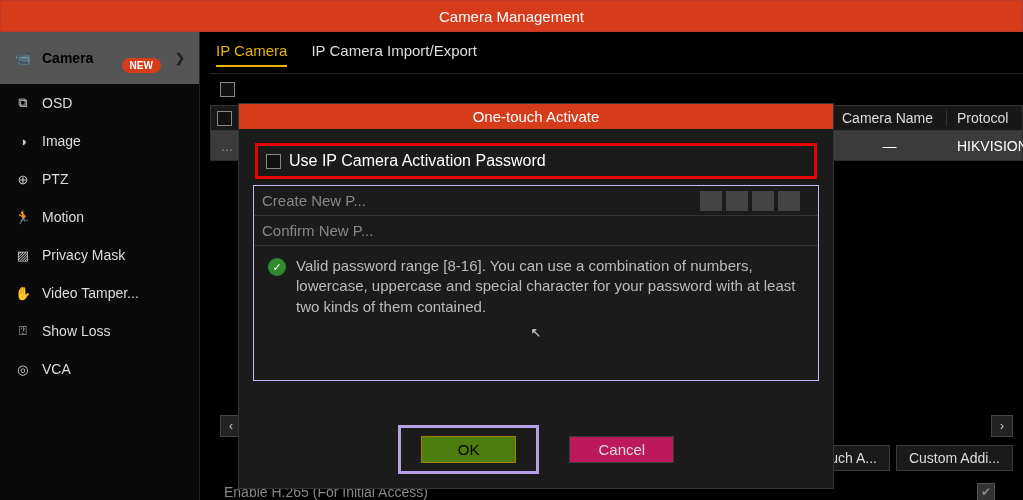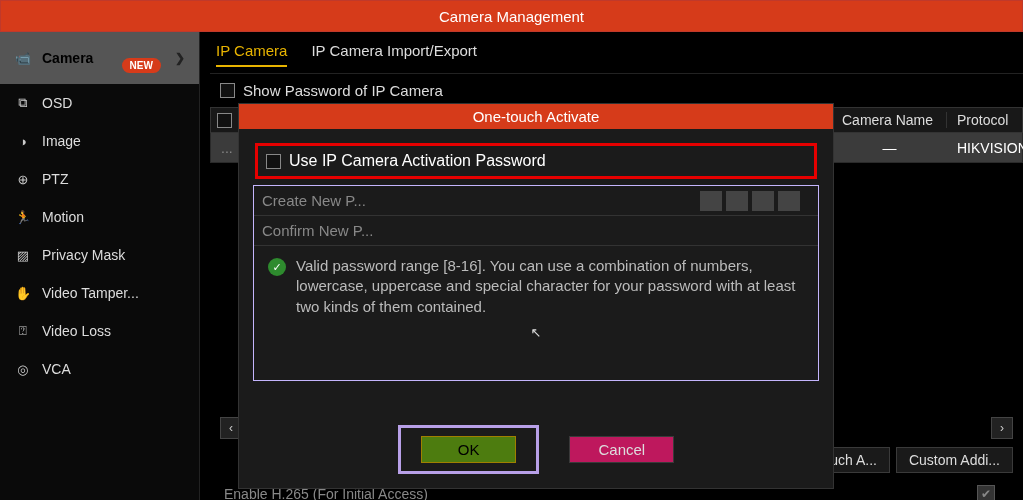--- a/index.html
+++ b/index.html
@@ -325,37 +325,36 @@
     <div class="sidebar-item">
       <span class="icon">▨</span>
       <span>Privacy Mask</span>
     </div>
     <div class="sidebar-item">
       <span class="icon">✋</span>
       <span>Video Tamper...</span>
     </div>
     <div class="sidebar-item">
       <span class="icon">⍰</span>
-      <span>Video Loss</span>
+      <span>Show Loss</span>
     </div>
     <div class="sidebar-item">
       <span class="icon">◎</span>
       <span>VCA</span>
     </div>
   </div>
 
   <div class="content">
     <div class="tabs">
       <div class="tab active">IP Camera</div>
       <div class="tab">IP Camera Import/Export</div>
     </div>
 
     <div class="showpw">
       <span class="chk"></span>
-      <span>Show Password of IP Camera</span>
     </div>
 
     <div class="table-header">
       <span class="chk" style="margin-left:6px"></span>
       <div class="th" style="width:18px">C</div>
       <div class="th" style="flex:1;color:#555">...</div>
       <div class="th name">Camera Name</div>
       <div class="th proto">Protocol</div>
     </div>
     <div class="table-row">

